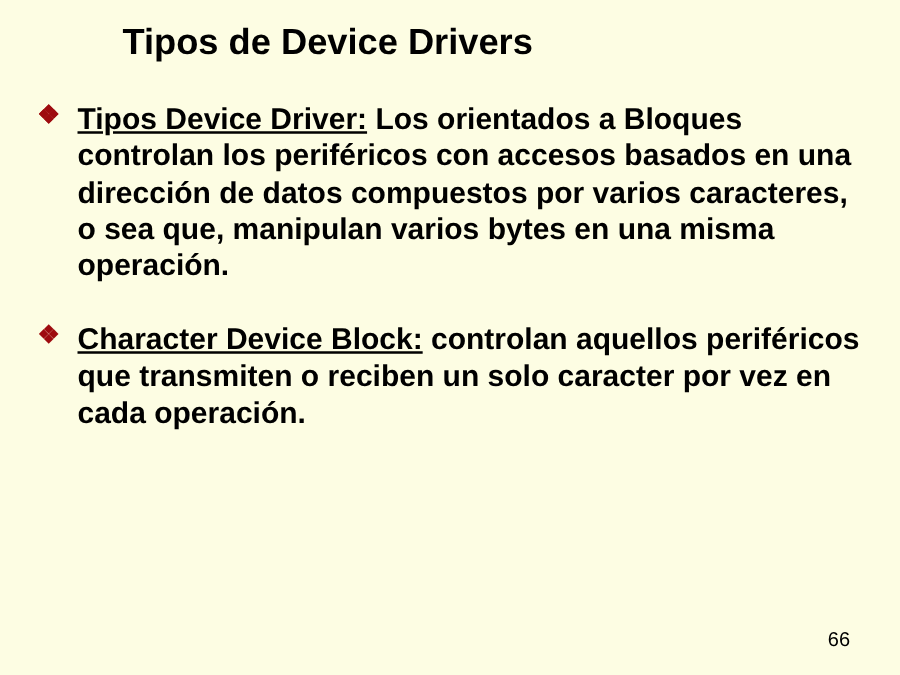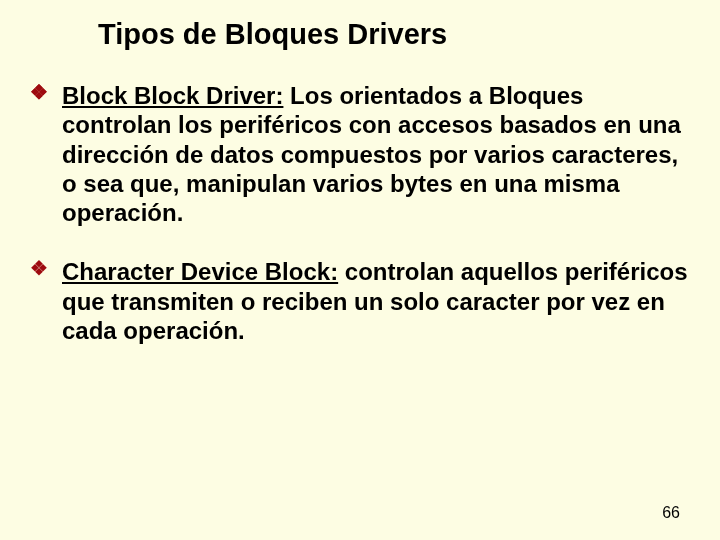--- a/index.html
+++ b/index.html
@@ -46,31 +46,31 @@
     position:absolute;
     right:40px;bottom:18px;
     font-size:16px;
     color:#000;
   }
 </style>
 </head>
 <body>
 
 <div class="slide">
-  <h1 class="title">Tipos de Bloques Drivers</h1>
+  <h1 class="title">Tipos de Device Drivers</h1>
 
   <ul class="bullets">
 
     <li>
       <span class="bullet-icon">❖</span>
     </li>
 
     <li>
       <span class="bullet-icon">❖</span>
-      <span class="underline">Block Block  Driver:</span><span> Los orientados a Bloques controlan los periféricos con accesos basados en una dirección de datos compuestos por varios caracteres, o sea que, manipulan varios bytes en una misma operación.</span>
+      <span class="underline">Tipos Device  Driver:</span><span> Los orientados a Bloques controlan los periféricos con accesos basados en una dirección de datos compuestos por varios caracteres, o sea que, manipulan varios bytes en una misma operación.</span>
     </li>
 
     <li>
       <span class="bullet-icon">❖</span>
       <span class="underline">Character Device  Block:</span><span> controlan aquellos periféricos que transmiten o reciben un solo caracter por vez en cada operación.</span>
     </li>
 
   </ul>
 </div>
 

